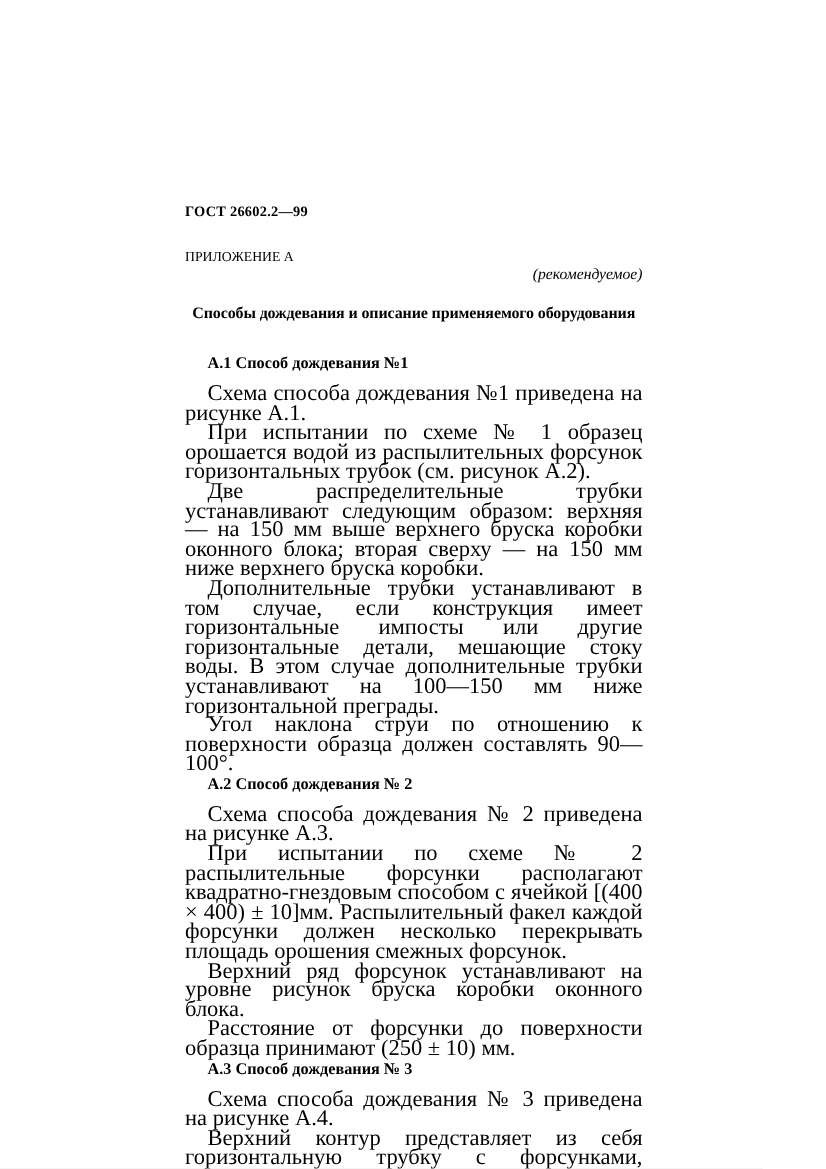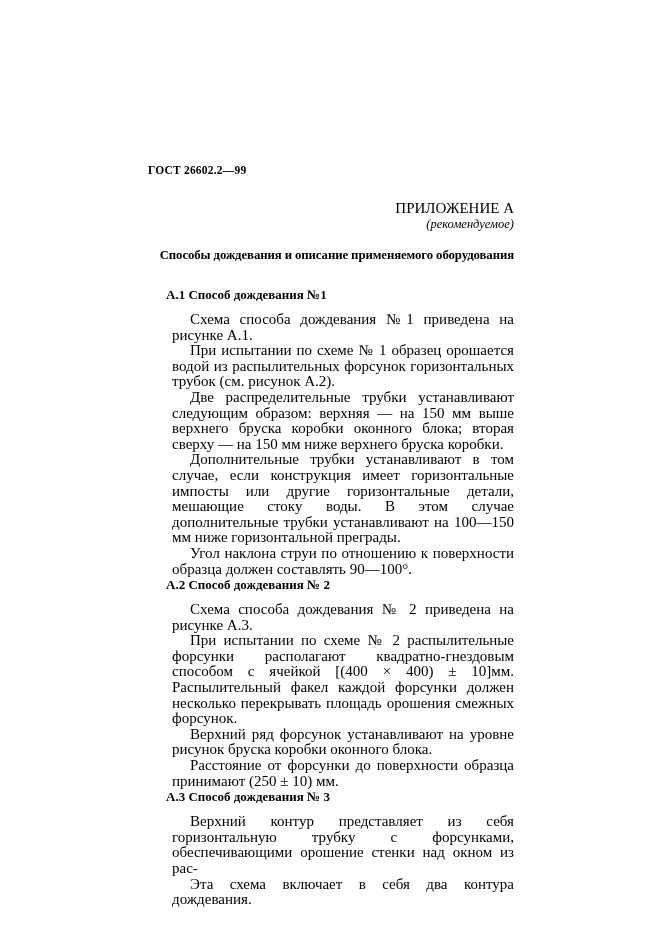--- a/index.html
+++ b/index.html
@@ -20,54 +20,53 @@
     left: 148px; top: 164px;
     width: 366px;
   }
   .doc-header {
     font-weight: bold;
     font-size: 11.5px;
     letter-spacing: 0.2px;
     margin-bottom: 14px;
   }
   .appendix-label {
-    font-size: 15px;
-    text-align: right;
+    font-size: 11px;
+    text-align: left;
     margin-top: 24px;
   }
   .appendix-note {
     font-size: 12.5px;
     font-style: italic;
     text-align: right;
     margin-bottom: 16px;
   }
   .title-row {
     display: flex;
-    justify-content: flex-end;
+    justify-content: center;
     margin-bottom: 14px;
   }
   .doc-title {
     font-weight: bold;
     font-size: 12.8px;
     white-space: nowrap;
     letter-spacing: -0.1px;
   }
   .section-heading {
     font-weight: bold;
     font-size: 13px;
     text-indent: 18px;
     margin-bottom: 9px;
   }
   .section-heading.first { margin-top: 24px; }
   p.para {
-    font-size: 15px;
+    font-size: 18px;
     line-height: 15.6px;
     text-align: justify;
     text-indent: 18px;
-    margin-left: 24px;
   }
   .page-number {
     font-size: 12.5px;
     margin-top: 14px;
   }
 </style>
 </head>
 <body>
 
 <div class="page">
@@ -95,19 +94,20 @@
     <section>
       <h2 class="section-heading">А.2 Способ дождевания № 2</h2>
       <p class="para">Схема способа дождевания № 2 приведена на рисунке А.3.</p>
       <p class="para">При испытании по схеме № 2 распылительные форсунки располагают квадратно-гнездовым способом с ячейкой [(400 × 400) ± 10]мм. Распылительный факел каждой форсунки должен несколько перекрывать площадь орошения смежных форсунок.</p>
       <p class="para">Верхний ряд форсунок устанавливают на уровне рисунок бруска коробки оконного блока.</p>
       <p class="para">Расстояние от форсунки до поверхности образца принимают (250 ± 10) мм.</p>
     </section>
 
     <section>
       <h2 class="section-heading">А.3 Способ дождевания № 3</h2>
+      <p class="para">Схема способа дождевания № 3 приведена на рисунке А.4.</p>
       <p class="para">Верхний контур представляет из себя горизонтальную трубку с форсунками, обеспечивающими орошение стенки над окном из рас-</p>
       <p class="para">Эта схема включает в себя два контура дождевания.</p>
     </section>
 
 
   </div>
 </div>
 
 </body></html>

